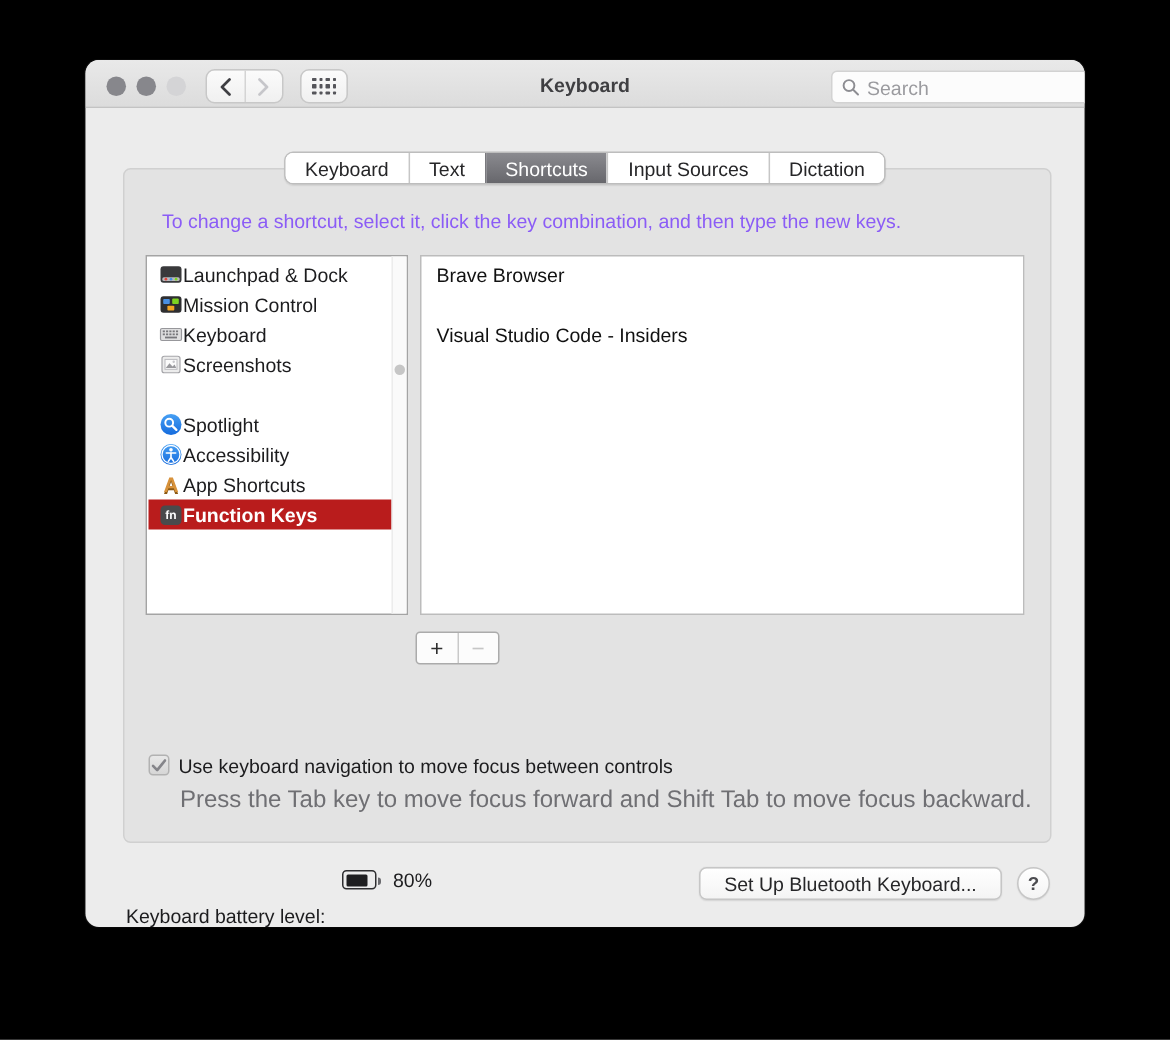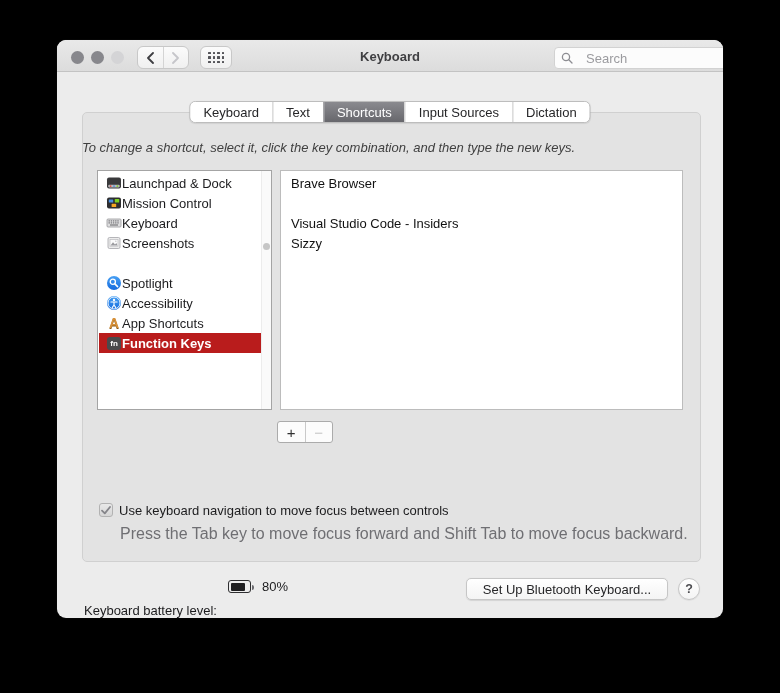--- a/index.html
+++ b/index.html
@@ -45,21 +45,21 @@
     position:absolute; left:143px; top:6px; width:32px; height:23px;
     background:linear-gradient(#fbfbfb,#f0f0f0);
     border:1px solid #c8c8c8; border-radius:6px;
     display:flex; align-items:center; justify-content:center;
   }
   .griddots { display:grid; grid-template-columns:repeat(4,2.5px); grid-auto-rows:2.5px; gap:2px; }
   .griddots i { background:#55555a; border-radius:0.5px; }
   .searchfield {
     position:absolute; left:497px; top:7px; width:192px; height:22px;
     background:#fcfcfc; border:1px solid #d2d2d2; border-radius:4px;
-    display:flex; align-items:center; padding:0 6px; gap:13px;
+    display:flex; align-items:center; padding:0 6px; gap:5px;
   }
   .searchfield .ph { color:#9b9b9f; }
 
   
   .tabbox {
     position:absolute; left:25px; top:72px; width:619px; height:450px;
     background:#e3e3e3; border:1px solid #d0d0d0; border-radius:5px;
   }
   .tabbar {
     position:absolute; top:61px; left:50%; transform:translateX(-50%);
@@ -69,21 +69,21 @@
   }
   .tab {
     padding:0 13px; display:flex; align-items:center; justify-content:center;
     background:#fff; color:#262628; white-space:nowrap;
   }
   .tab + .tab { border-left:1px solid #c6c6c6; }
   .tab.selected {
     background:linear-gradient(#8a8a8f,#67676c); color:#fff; border-left-color:#6e6e73;
   }
 
-  .instruction { position:absolute; left:25px; top:100px; color:#404040;font-style:italic; }
+  .instruction { position:absolute; left:51px; top:100px; color:#8b5cf6; }
 
   
   .catlist {
     position:absolute; left:40px; top:130px; width:175px; height:240px;
     background:#fff; border:1px solid #a4a4a4;
   }
   .cat-scroll {
     position:absolute; top:0; right:0; bottom:0; width:10px;
     background:#fafafa; border-left:1px solid #ececec;
   }
@@ -338,21 +338,20 @@
     </div>
 
     <div class="cat-scroll">
       <span class="cat-thumb"></span>
     </div>
   </div>
 
   <div class="applist">
     <div class="approw" style="top:2px">Brave Browser</div>
     <div class="approw" style="top:42px">Visual Studio Code - Insiders</div>
-    <div class="approw" style="top:62px">Sizzy</div>
   </div>
 
   <div class="pmseg">
     <span class="pm">+</span>
     <span class="pm disabled">−</span>
   </div>
 
   <div class="kbnav-check">
     <svg width="10" height="9" viewBox="0 0 10 9">
         <polyline points="1,4.6 3.8,7.4 9,1" fill="none" stroke="#85858a" stroke-width="1.8" stroke-linecap="round" stroke-linejoin="round"></polyline>

